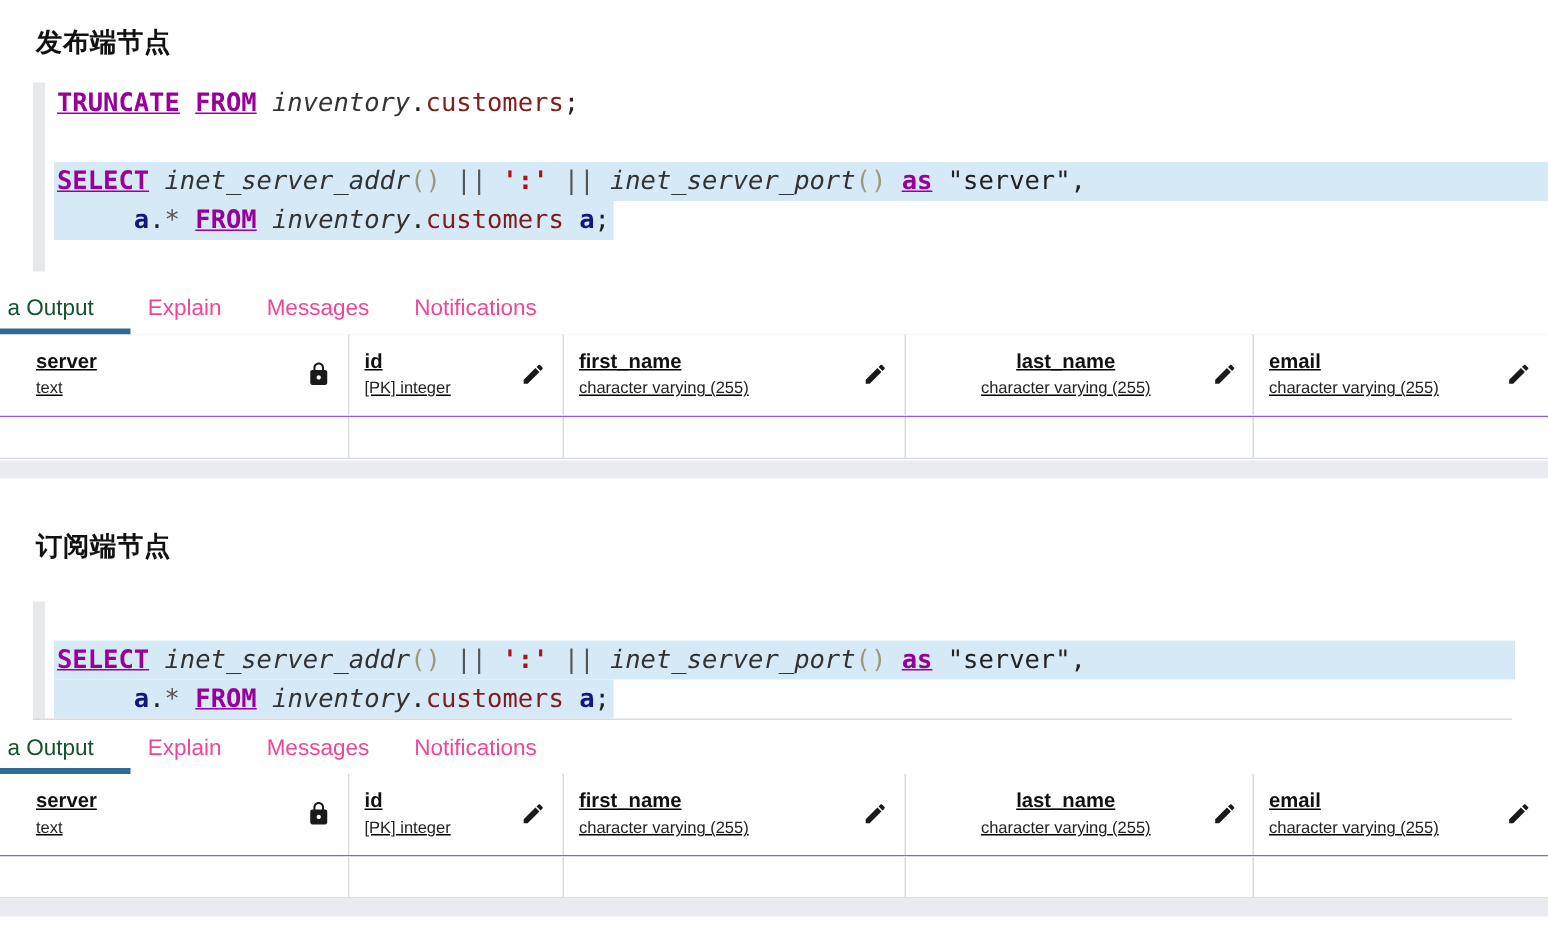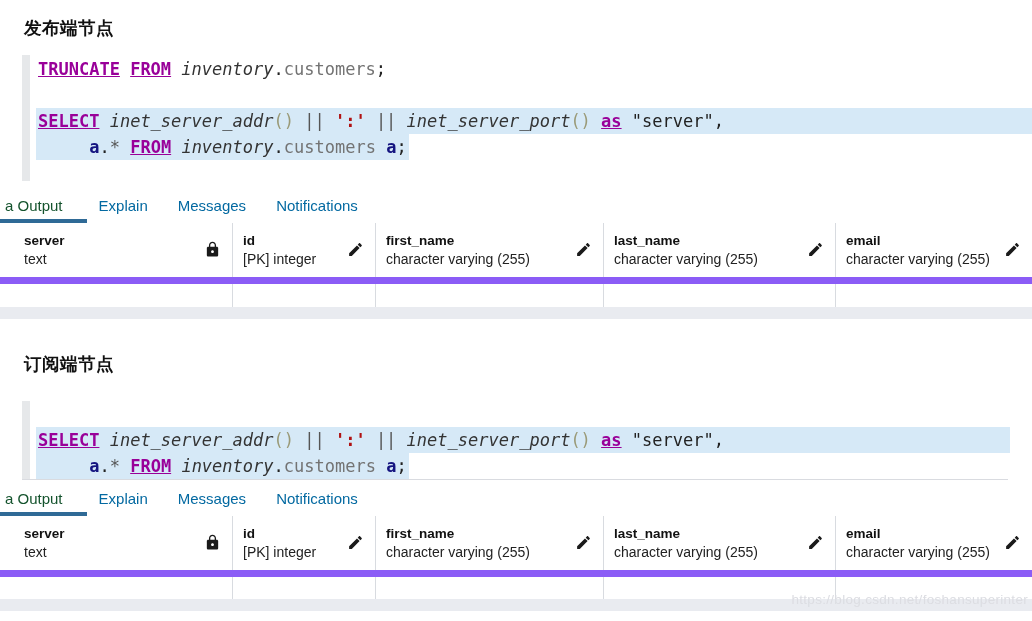--- a/index.html
+++ b/index.html
@@ -16,49 +16,49 @@
 
   .code-block{position:absolute;left:36px;right:0;}
   #code1{top:56px;} #code2{top:401px;}
   .code-line{height:26px;line-height:26px;white-space:pre;padding-left:2px;
        font-family:"DejaVu Sans Mono",monospace;font-size:17px;color:#222;}
   #code1 .code-line.hl-full{background:#d6e9f7;}
   #code2 .code-line.hl-full{background:#d6e9f7;width:972px;}
   .hl-span{background:#d6e9f7;display:inline-block;height:26px;margin-left:-2px;padding:0 2px;}
   .tok-kw{color:#990099;font-weight:bold;text-decoration:underline;}
   .tok-id{color:#333333;font-style:italic;}
-  .tok-bl{color:#737373;}
+  .tok-bl{color:#7f1d1d;}
   .tok-al{color:#151580;font-weight:bold;}
   .tok-str{color:#b01111;font-weight:bold;}
   .tok-op{color:#555555;}
   .tok-pr{color:#9a9a78;}
   .tok-pl{color:#222222;}
   #code2-border{position:absolute;top:479px;left:22px;width:986px;border-top:1px solid #d9dbe0;}
 
   .tabs{position:absolute;left:0;right:0;height:31px;display:flex;align-items:stretch;
        border-bottom:1px solid #d7dade;box-sizing:content-box;}
   #tabs1{top:192px;} #tabs2{top:485px;}
-  .tab{display:flex;align-items:center;font-size:15px;color:#0369a1;margin-right:30px;
+  .tab{display:flex;align-items:center;font-size:15px;color:#ec4899;margin-right:30px;
        border-bottom:4px solid transparent;box-sizing:border-box;cursor:pointer;}
   .tab:first-child{padding:0 24px 0 5px;margin-right:12px;}
   .tab.active{color:#14532d;border-bottom-color:#2f6a96;}
 
   .grid{position:absolute;left:0;right:0;}
   #grid1{top:223px;} #grid2{top:516px;}
-  .grid-header{display:flex;height:54px;border-bottom:7px solid #8b5cf6;}
+  .grid-header{display:flex;height:54px;border-bottom:1px solid #8b5cf6;text-decoration:underline;}
   .hcell{display:flex;align-items:center;border-right:1px solid #d8dbe0;
        box-sizing:border-box;padding-left:10px;background:#fff;}
   .hcell:nth-child(1){width:233px;padding-left:24px;}
   .hcell:nth-child(2){width:143px;}
   .hcell:nth-child(3){width:228px;}
-  .hcell:nth-child(4){width:232px;}
+  .hcell:nth-child(4){width:232px;text-align:center;}
   .hcell:nth-child(5){flex:1;border-right:none;justify-content:flex-end;}
   .htxt{flex:1;min-width:0;}
   .hname{font-size:13.5px;font-weight:bold;color:#111;line-height:19px;}
-  .htype{font-size:14px;color:#222;line-height:19px;}
+  .htype{font-size:11px;color:#222;line-height:19px;}
   .hicon{width:18px;height:18px;margin-right:10px;flex:0 0 auto;}
   .hicon svg{width:17px;height:17px;fill:#1a1a1a;}
   .grid-row{display:flex;height:27px;border-bottom:1px solid #d8dbe0;}
   .rcell{border-right:1px solid #d8dbe0;box-sizing:border-box;background:#fff;}
   .rcell:nth-child(1){width:233px;}
   .rcell:nth-child(2){width:143px;}
   .rcell:nth-child(3){width:228px;}
   .rcell:nth-child(4){width:232px;}
   .rcell:nth-child(5){flex:1;border-right:none;}
 
@@ -214,14 +214,13 @@
       <div class="grid-row">
         <div class="rcell"></div>
         <div class="rcell"></div>
         <div class="rcell"></div>
         <div class="rcell"></div>
         <div class="rcell"></div>
       </div>
     </div>
   <div id="strip2" class="strip"></div>
 
-  <div id="watermark">https://blog.csdn.net/foshansuperinter</div>
 </div>
 
 </body></html>

